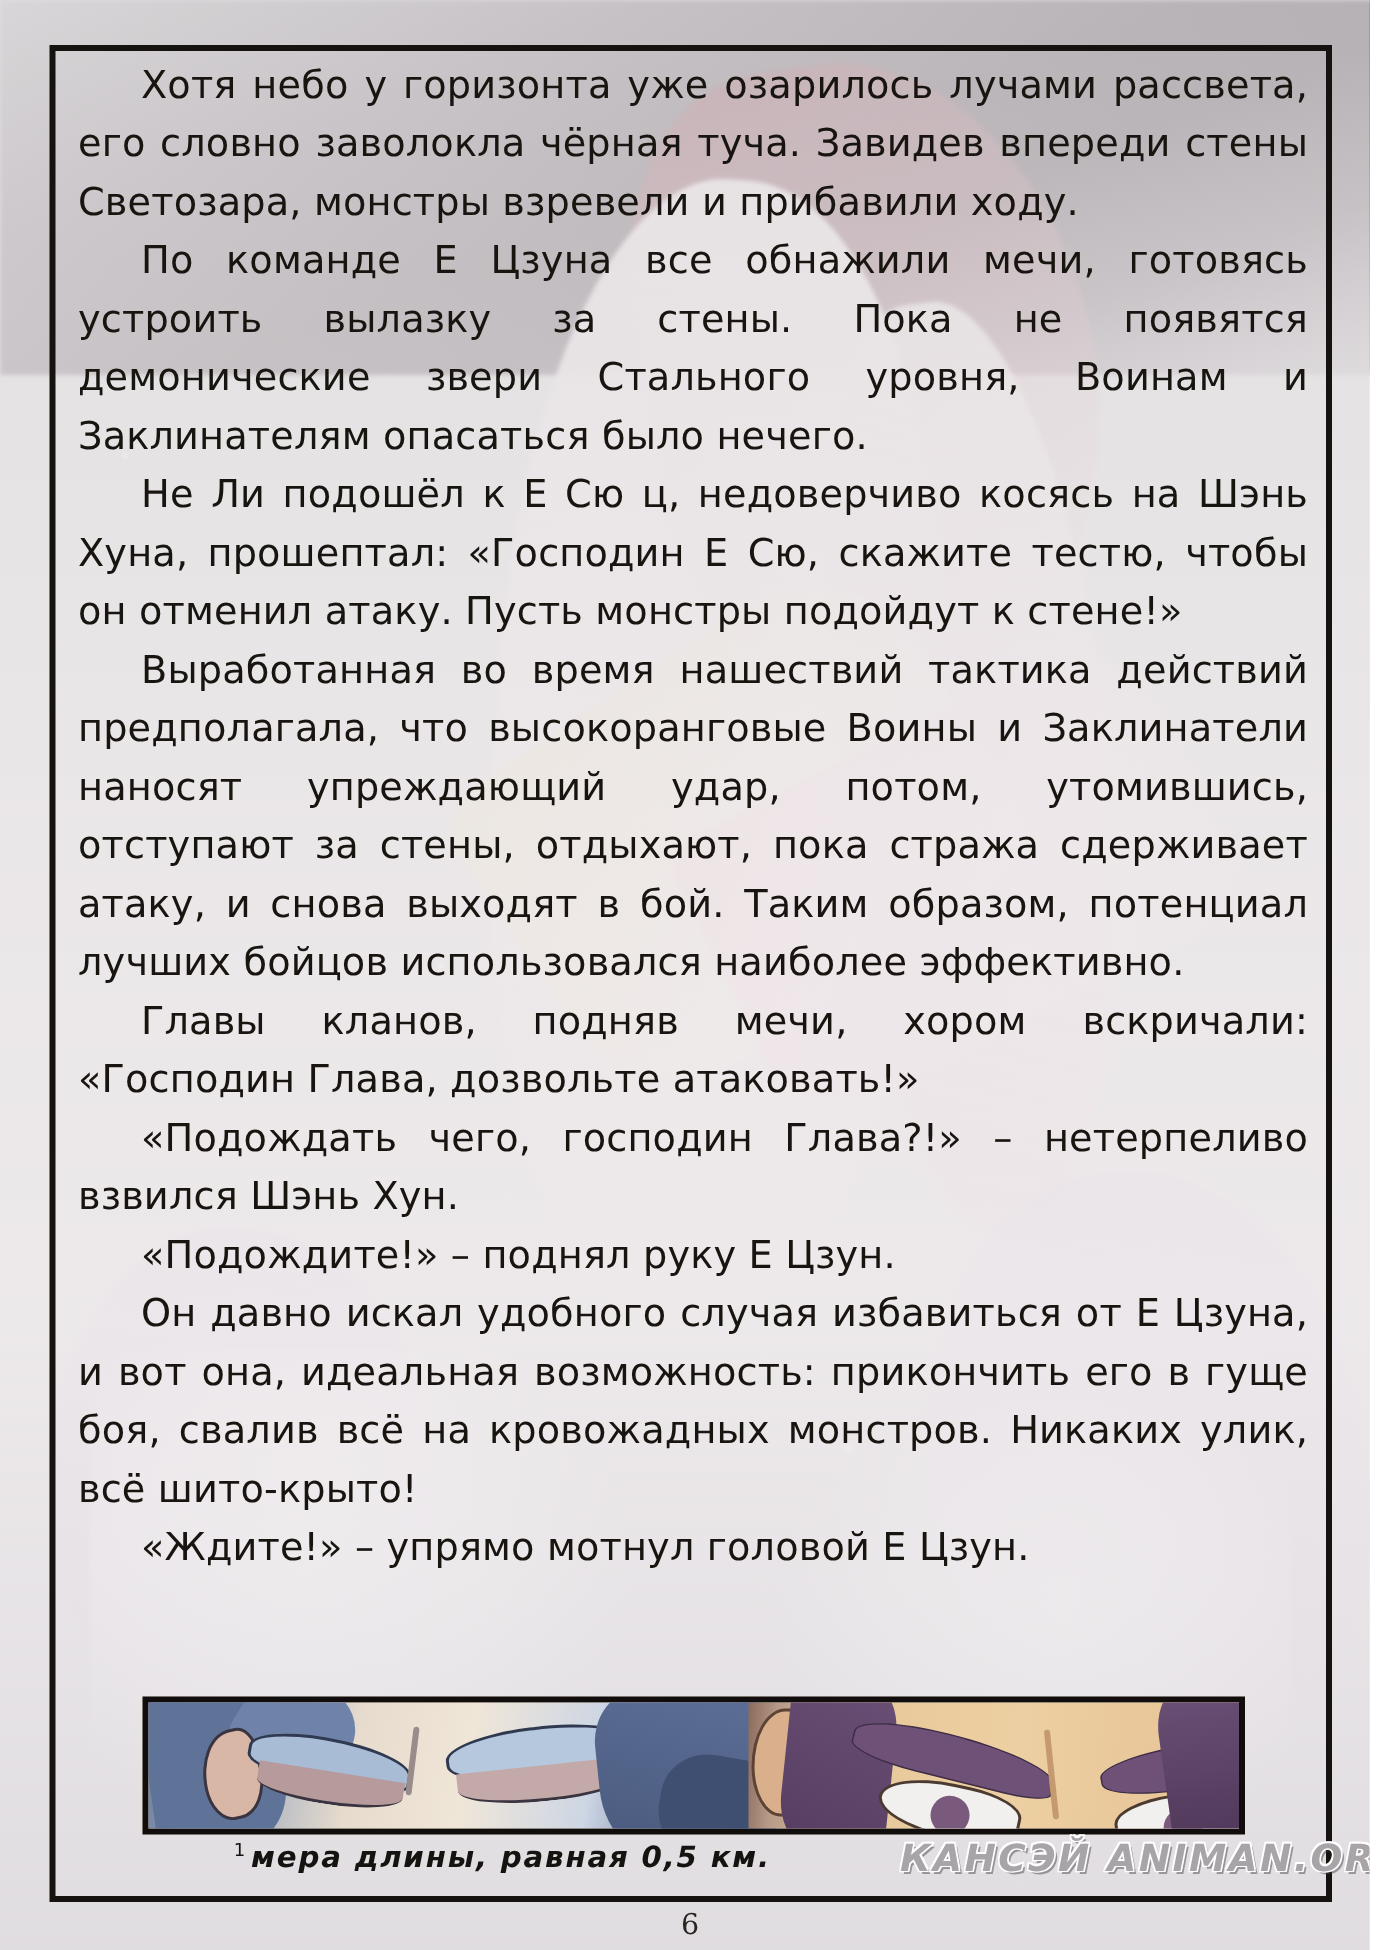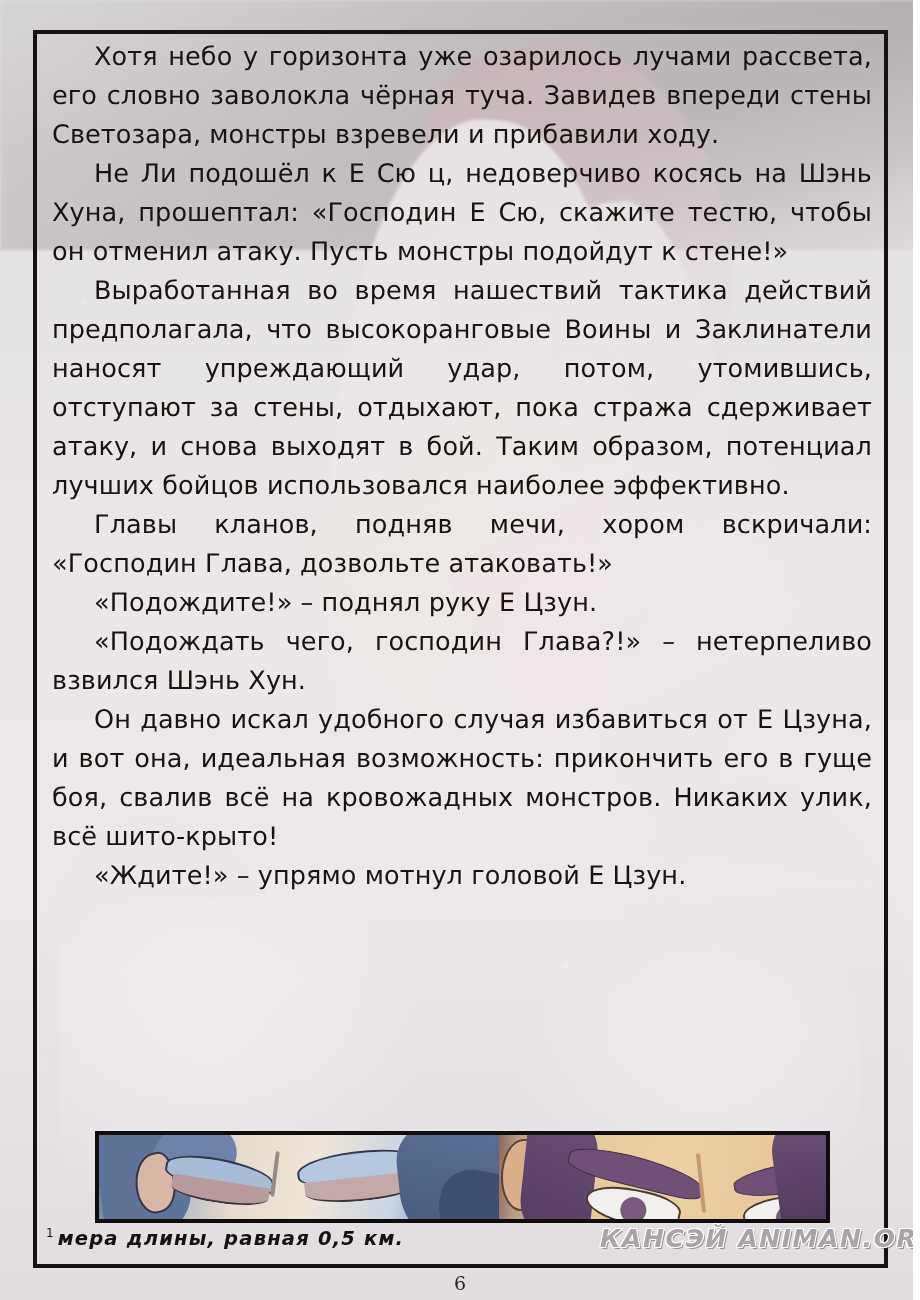--- a/index.html
+++ b/index.html
@@ -188,30 +188,31 @@
   .pupil-r1 { left: 34px; top: 6px; width: 26px; height: 26px; background: #7a5a7c; border-radius: 50%; }
   .brow-r2 { left: 234px; top: 26px; width: 140px; height: 28px; background: #6f5178; border: 1px solid #3d2c44; border-radius: 40% 52% 30% 46%; transform: rotate(-10deg); }
   .eye-r2  { left: 244px; top: 60px; width: 96px; height: 32px; background: #f2f0ee; border: 2px solid #4a3a30; border-radius: 46% 56% 56% 44%; transform: rotate(-8deg); overflow: hidden; }
   .pupil-r2 { left: 30px; top: 8px; width: 26px; height: 26px; background: #7a5a7c; border-radius: 50%; }
   .nose-r  { left: 200px; top: 18px; width: 4px; height: 60px; background: #c49a6e; transform: rotate(-6deg); border-radius: 2px; }
   .hair-r2 { right: -10px; top: -10px; width: 60px; height: 110px; background: linear-gradient(180deg,#6b4f76,#4e3758); transform: rotate(-8deg); border-radius: 26% 14% 30% 20%; }
 
   
   .footnote {
     position: absolute;
-    left: 46px;
+    left: 34px;
     top: 1226px;
     width: 480px;
     color: #151310;
     font-family: "DejaVu Sans", sans-serif;
     font-style: italic;
     font-weight: 700;
     font-size: 19.5px;
     letter-spacing: 1.2px;
     white-space: nowrap;
+    text-align: right;
   }
   .footnote .fn-marker {
     font-size: 12px;
     vertical-align: super;
     font-style: normal;
     font-weight: 400;
     letter-spacing: 0;
     margin-right: 4px;
   }
 
@@ -272,25 +273,26 @@
     <div class="bg-sparkle" style="left:560px;top:960px;width:11px;height:11px;"></div>
     <div class="bg-sparkle" style="left:80px;top:300px;width:7px;height:7px;"></div>
   </div>
 
   <div class="wash"></div>
 
   <div class="frame"></div>
 
   <div class="text-body">
     <p>Хотя небо у горизонта уже озарилось лучами рассвета, его словно заволокла чёрная туча. Завидев впереди стены Светозара, монстры взревели и прибавили ходу.</p>
+    <p>По команде Е Цзуна все обнажили мечи, готовясь устроить вылазку за стены. Пока не появятся демонические звери Стального уровня, Воинам и Заклинателям опасаться было нечего.</p>
     <p>Не Ли подошёл к Е Сю ц, недоверчиво косясь на Шэнь Хуна, прошептал: «Господин Е Сю, скажите тестю, чтобы он отменил атаку. Пусть монстры подойдут к стене!»</p>
     <p>Выработанная во время нашествий тактика действий предполагала, что высокоранговые Воины и Заклинатели наносят упреждающий удар, потом, утомившись, отступают за стены, отдыхают, пока стража сдерживает атаку, и снова выходят в бой. Таким образом, потенциал лучших бойцов использовался наиболее эффективно.</p>
     <p>Главы кланов, подняв мечи, хором вскричали: «Господин Глава, дозвольте атаковать!»</p>
+    <p>«Подождать чего, господин Глава?!» – нетерпеливо взвился Шэнь Хун.</p>
     <p>«Подождите!» – поднял руку Е Цзун.</p>
-    <p>«Подождать чего, господин Глава?!» – нетерпеливо взвился Шэнь Хун.</p>
     <p>Он давно искал удобного случая избавиться от Е Цзуна, и вот она, идеальная возможность: прикончить его в гуще боя, свалив всё на кровожадных монстров. Никаких улик, всё шито-крыто!</p>
     <p>«Ждите!» – упрямо мотнул головой Е Цзун.</p>
 
   </div>
 
   <div class="panel">
     <div class="panel-inner">
       <div class="face-left">
         <div class="shape hair-l1"></div>
         <div class="shape hair-l2"></div>

